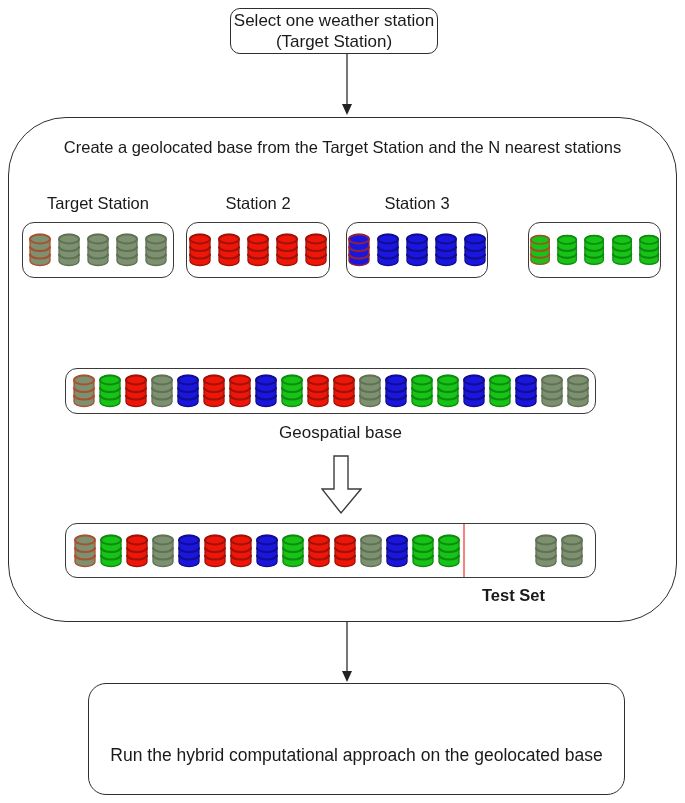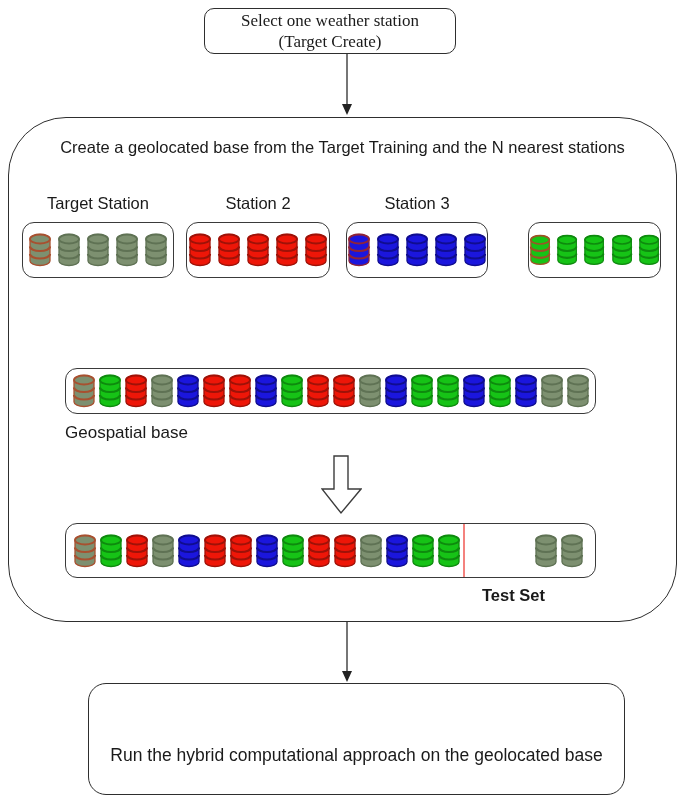--- a/index.html
+++ b/index.html
@@ -1,29 +1,29 @@
 <!DOCTYPE html>
 <html><head>
 <meta charset="utf-8">
 <style>
   html,body{margin:0;padding:0;background:#ffffff;}
   body{font-family:"Liberation Sans", sans-serif;color:#1a1a1a;}
   .canvas{position:relative;width:685px;height:803px;background:#ffffff;overflow:hidden;}
   .box{position:absolute;background:#fff;border:1.6px solid #2e2e2e;box-sizing:border-box;}
   .rounded-sm{border-radius:10px;}
   .center-text{display:flex;flex-direction:column;align-items:center;justify-content:center;text-align:center;}
-  .top-box{left:204px;top:8px;width:252px;height:46px;font-size:17px;line-height:21px;font-family:Liberation Serif, serif;}
+  .top-box{left:230px;top:8px;width:208px;height:46px;font-size:17px;line-height:21px;}
   .big-container{left:8px;top:117px;width:669px;height:505px;border-radius:58px;border:1.6px solid #2e2e2e;}
   .container-header{position:absolute;left:0;top:138px;width:685px;text-align:center;font-size:16.5px;}
   .station-label{position:absolute;top:194px;font-size:16.5px;text-align:center;}
   .station-box{position:absolute;top:222px;height:56px;border:1.6px solid #3a3a3a;border-radius:12px;background:#fff;
                display:flex;align-items:center;justify-content:center;gap:5px;box-sizing:border-box;}
   .geo-box{left:65px;top:368px;width:531px;height:46px;border:1.6px solid #3a3a3a;border-radius:12px;
            display:flex;align-items:center;gap:2px;padding-left:6px;}
-  .geo-label{position:absolute;left:65px;top:423px;width:531px;font-size:17px;}
+  .geo-label{position:absolute;left:75px;top:423px;width:531px;text-align:center;font-size:17px;}
   .split-box{left:65px;top:523px;width:531px;height:55px;border:1.6px solid #3a3a3a;border-radius:12px;}
   .train-row{position:absolute;left:7px;top:10px;display:flex;gap:2px;}
   .test-row{position:absolute;left:468px;top:10px;display:flex;gap:2px;}
   .divider{position:absolute;top:0;width:2px;height:100%;}
   .train-label{position:absolute;left:65px;top:586px;width:398px;text-align:center;font-size:16.5px;}
   .test-label{position:absolute;left:447px;top:586px;width:133px;text-align:center;font-size:16.5px;font-weight:bold;}
   .bottom-box{left:88px;top:683px;width:537px;height:112px;border-radius:18px;font-size:17.5px;}
   .overlay{position:absolute;left:0;top:0;width:685px;height:803px;pointer-events:none;}
   .block-arrow{position:absolute;left:321px;top:455px;}
 </style>
@@ -42,25 +42,25 @@
     </g>
     <g fill="#222222">
       <polygon points="347,115 342,104 352,104"></polygon>
       <polygon points="347,364 342,353 352,353"></polygon>
       <polygon points="347,682 342,671 352,671"></polygon>
     </g>
   </svg>
 
   <div class="box rounded-sm top-box center-text">
     <div>Select one weather station</div>
-    <div>(Target Create)</div>
+    <div>(Target Station)</div>
   </div>
 
   <div class="box big-container"></div>
-  <div class="container-header">Create a geolocated base from the Target Training and the N nearest stations</div>
+  <div class="container-header">Create a geolocated base from the Target Station and the N nearest stations</div>
 
   <div class="station-label" style="left:22px;width:152px;">Target Station</div>
   <div class="station-label" style="left:186px;width:144px;">Station 2</div>
   <div class="station-label" style="left:346px;width:142px;text-align:center;">Station 3</div>
   <div class="station-label" style="left:528px;width:133px;margin-top:44px;">Station 4</div>
 
   <div class="station-box" style="left:22px;width:152px;">
       <svg width="24" height="34" viewBox="0 0 24 34">
       <path d="M2 6 a10 4.5 0 0 1 20 0 v22 a10 4.5 0 0 1 -20 0 z" fill="#7d9070" stroke="#a8502f" stroke-width="1.3"></path>
       <ellipse cx="12" cy="6" rx="10" ry="4.5" fill="#7d9070" stroke="#a8502f" stroke-width="1.8"></ellipse>

